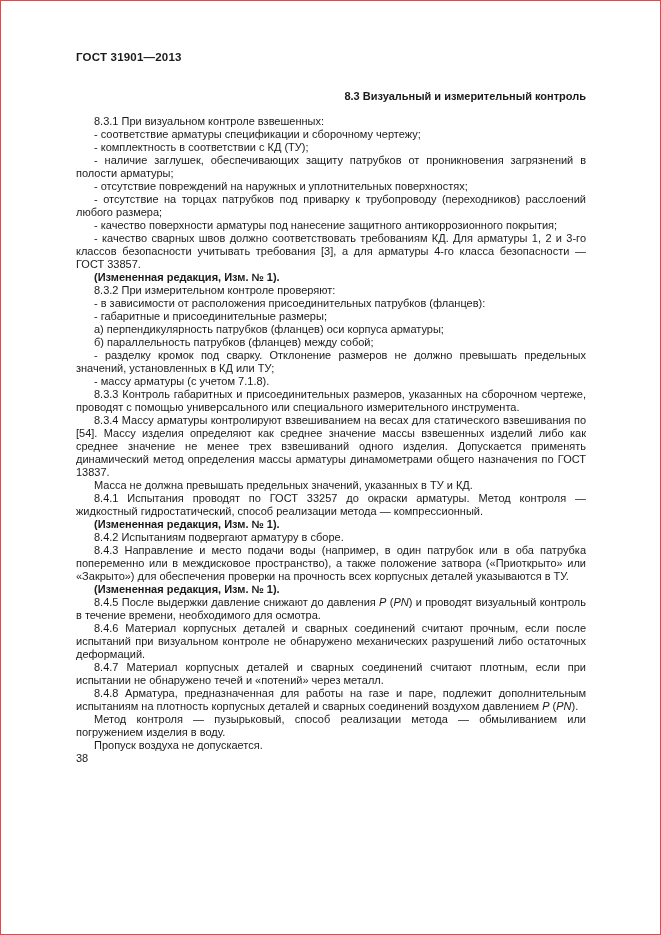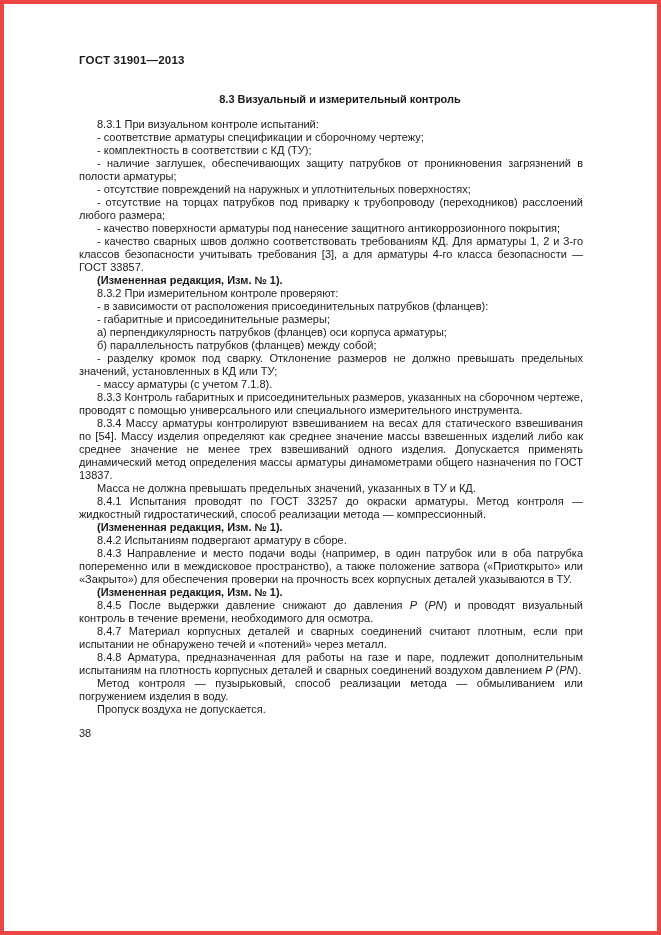--- a/index.html
+++ b/index.html
@@ -2,21 +2,21 @@
 <html><head>
 <meta charset="utf-8">
 <style>
   html, body { margin: 0; padding: 0; background: #ffffff; }
   .page {
     position: relative;
     width: 661px;
     height: 935px;
     box-sizing: border-box;
     background: #ffffff;
-    border: 4px solid #ef4444;
+    border: 1px solid #ef4444;
     padding: 50px 74px 0 75px;
     font-family: "Liberation Sans", sans-serif;
     color: #1a1a1a;
     overflow: hidden;
   }
   .header {
     font-size: 11.5px;
     font-weight: bold;
     margin-bottom: 27px;
     letter-spacing: 0.2px;
@@ -25,40 +25,39 @@
     font-size: 11px;
     line-height: 13px;
   }
   .para {
     margin: 0;
     text-indent: 18px;
     text-align: justify;
   }
   .para.heading {
     font-weight: bold;
-    text-align: center;
+    text-align: right;
     margin: 12px 0;
   }
   .para.bold { font-weight: bold; }
   .it { font-style: italic; }
   .sub { vertical-align: sub; font-size: 8px; }
   .pagenum {
     font-size: 11px;
-    margin-top: 11px;
   }
 </style>
 </head>
 <body>
 
 <div class="page">
   <div class="header">ГОСТ 31901—2013</div>
 
   <div class="doc-body">
       <p class="para heading"><span>8.3 Визуальный и измерительный контроль</span></p>
-      <p class="para normal"><span>8.3.1 При визуальном контроле испытаний:</span></p>
+      <p class="para normal"><span>8.3.1 При визуальном контроле взвешенных:</span></p>
       <p class="para normal"><span>- соответствие арматуры спецификации и сборочному чертежу;</span></p>
       <p class="para normal"><span>- комплектность в соответствии с КД (ТУ);</span></p>
       <p class="para normal"><span>- наличие заглушек, обеспечивающих защиту патрубков от проникновения загрязнений в полости арматуры;</span></p>
       <p class="para normal"><span>- отсутствие повреждений на наружных и уплотнительных поверхностях;</span></p>
       <p class="para normal"><span>- отсутствие на торцах патрубков под приварку к трубопроводу (переходников) расслоений любого размера;</span></p>
       <p class="para normal"><span>- качество поверхности арматуры под нанесение защитного антикоррозионного покрытия;</span></p>
       <p class="para normal"><span>- качество сварных швов должно соответствовать требованиям КД. Для арматуры 1, 2 и 3-го классов безопасности учитывать требования [3], а для арматуры 4-го класса безопасности — ГОСТ 33857.</span></p>
       <p class="para bold"><span>(Измененная редакция, Изм. № 1).</span></p>
       <p class="para normal"><span>8.3.2 При измерительном контроле проверяют:</span></p>
       <p class="para normal"><span>- в зависимости от расположения присоединительных патрубков (фланцев):</span></p>
@@ -69,20 +68,21 @@
       <p class="para normal"><span>- массу арматуры (с учетом 7.1.8).</span></p>
       <p class="para normal"><span>8.3.3 Контроль габаритных и присоединительных размеров, указанных на сборочном чертеже, проводят с помощью универсального или специального измерительного инструмента.</span></p>
       <p class="para normal"><span>8.3.4 Массу арматуры контролируют взвешиванием на весах для статического взвешивания по [54]. Массу изделия определяют как среднее значение массы взвешенных изделий либо как среднее значение не менее трех взвешиваний одного изделия. Допускается применять динамический метод определения массы арматуры динамометрами общего назначения по ГОСТ 13837.</span></p>
       <p class="para normal"><span>Масса не должна превышать предельных значений, указанных в ТУ и КД.</span></p>
       <p class="para normal"><span>8.4.1 Испытания проводят по ГОСТ 33257 до окраски арматуры. Метод контроля — жидкостный гидростатический, способ реализации метода — компрессионный.</span></p>
       <p class="para bold"><span>(Измененная редакция, Изм. № 1).</span></p>
       <p class="para normal"><span>8.4.2 Испытаниям подвергают арматуру в сборе.</span></p>
       <p class="para normal"><span>8.4.3 Направление и место подачи воды (например, в один патрубок или в оба патрубка попеременно или в междисковое пространство), а также положение затвора («Приоткрыто» или «Закрыто») для обеспечения проверки на прочность всех корпусных деталей указываются в ТУ.</span></p>
       <p class="para bold"><span>(Измененная редакция, Изм. № 1).</span></p>
       <p class="para normal"><span>8.4.5 После выдержки давление снижают до давления </span><span class="it">P</span><span> (</span><span class="it">PN</span><span>) и проводят визуальный контроль в течение времени, необходимого для осмотра.</span></p>
+      <p class="para normal"><span>8.4.6 Материал корпусных деталей и сварных соединений считают прочным, если после испытаний при визуальном контроле не обнаружено механических разрушений либо остаточных деформаций.</span></p>
       <p class="para normal"><span>8.4.7 Материал корпусных деталей и сварных соединений считают плотным, если при испытании не обнаружено течей и «потений» через металл.</span></p>
       <p class="para normal"><span>8.4.8 Арматура, предназначенная для работы на газе и паре, подлежит дополнительным испытаниям на плотность корпусных деталей и сварных соединений воздухом давлением </span><span class="it">P</span><span> (</span><span class="it">PN</span><span>).</span></p>
       <p class="para normal"><span>Метод контроля — пузырьковый, способ реализации метода — обмыливанием или погружением изделия в воду.</span></p>
       <p class="para normal"><span>Пропуск воздуха не допускается.</span></p>
     </div>
 
   <div class="pagenum">38</div>
 </div>
 
 </body></html>

